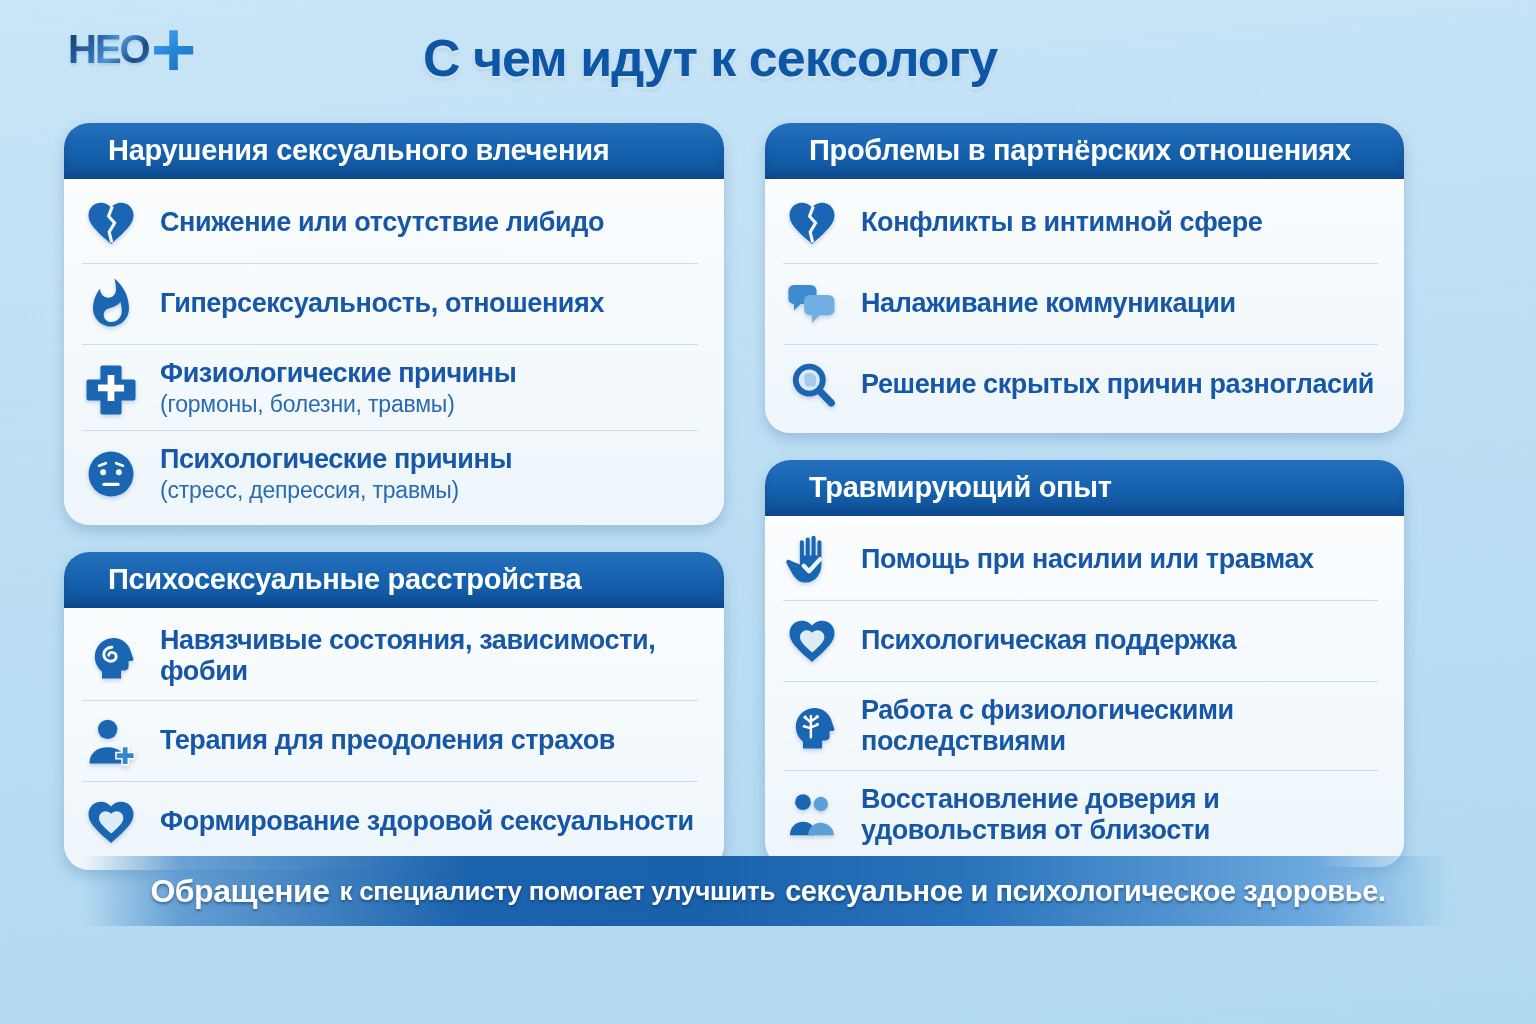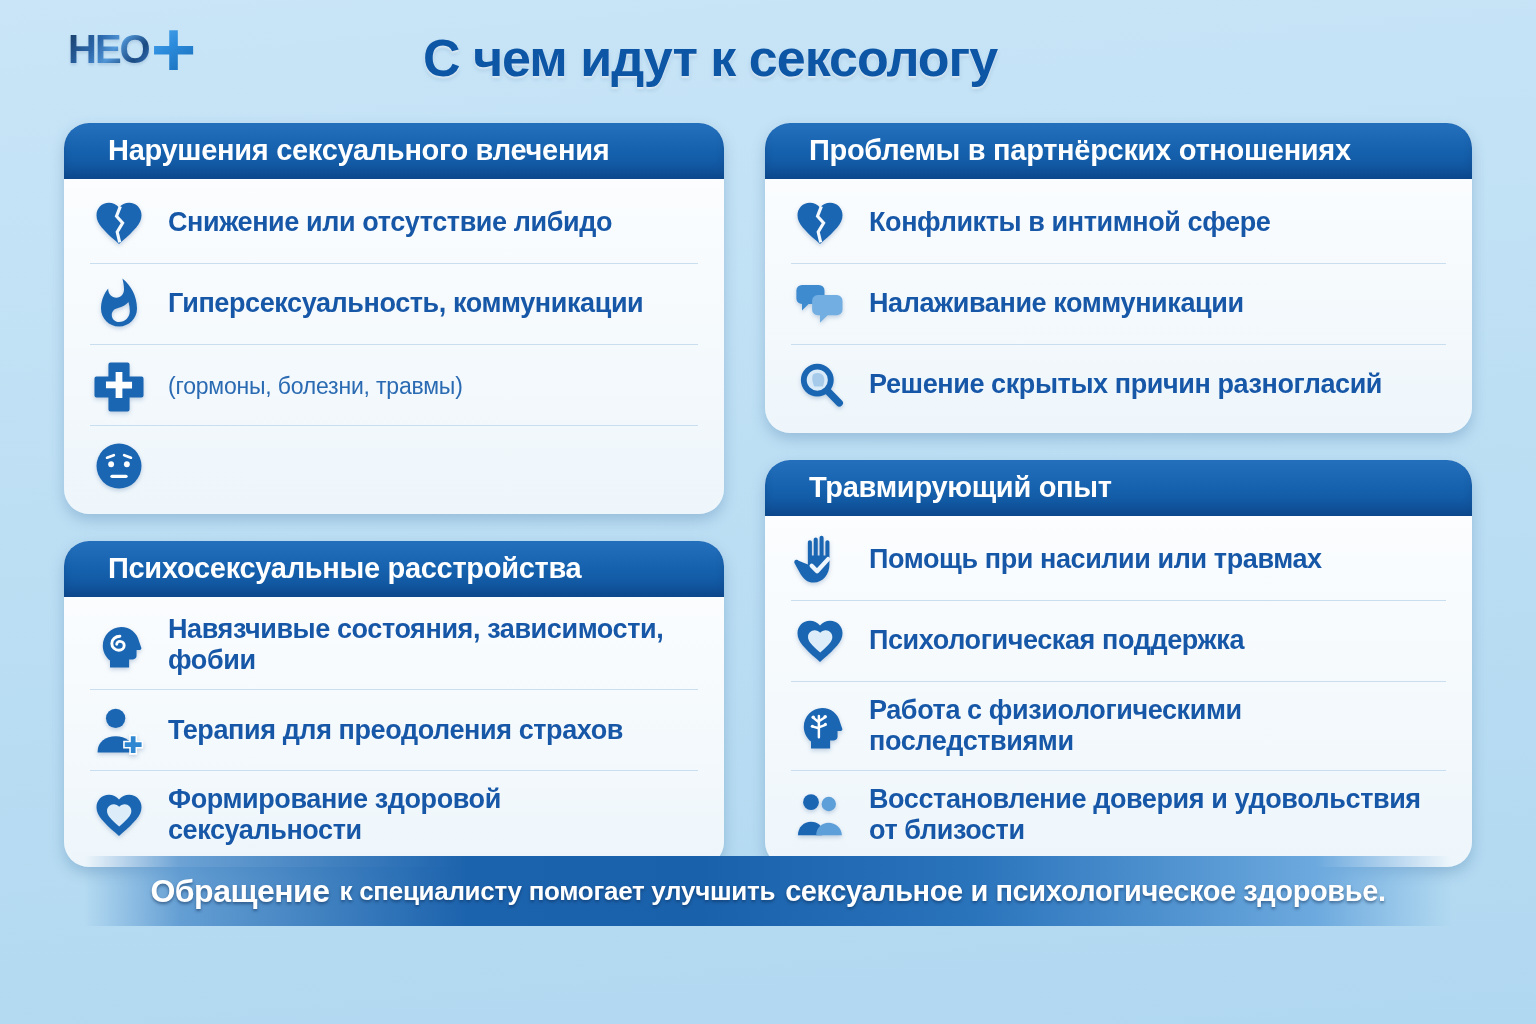--- a/index.html
+++ b/index.html
@@ -26,34 +26,34 @@
     -webkit-background-clip:text;background-clip:text;color:transparent;
   }
   .page-title{
     position:absolute;left:710px;top:28px;transform:translateX(-50%);
     white-space:nowrap;font-size:52px;font-weight:800;letter-spacing:-1px;
     color:#0d55a5;text-shadow:0 2px 2px rgba(255,255,255,.55),0 3px 4px rgba(30,80,140,.18);
   }
   
   .col{position:absolute;top:123px;}
   .col-left{left:64px;width:660px;}
-  .col-right{left:765px;width:707px;}
+  .col-right{left:765px;width:639px;}
   .panel{
     border-radius:25px;overflow:hidden;margin-bottom:27px;
     box-shadow:0 6px 14px rgba(50,100,150,.28);
     background:linear-gradient(180deg,#fdfeff 0%,#eef6fb 100%);
   }
   .panel-header{
     background:linear-gradient(180deg,#2470bd 0%,#15durs 0,#1560ac 55%,#0e4f97 100%);
     background:linear-gradient(180deg,#2470bd 0%,#1560ac 55%,#0e4f97 100%);
     color:#fff;font-size:29px;font-weight:700;letter-spacing:-.3px;
     padding:11px 20px 12px 44px;
     box-shadow:inset 0 -6px 10px rgba(0,20,50,.12);
   }
-  .panel-body{padding:4px 26px 8px 26px;}
+  .panel-body{padding:4px 26px 8px 18px;}
   .row{
     display:flex;align-items:center;gap:22px;
     padding:13px 2px;border-bottom:1px solid #c9dff0;
   }
   .row:last-child{border-bottom:none;}
   .icon{width:54px;height:54px;flex:0 0 54px;display:flex;align-items:center;justify-content:center;}
   .icon svg{width:54px;height:54px;filter:drop-shadow(0 2px 2px rgba(30,80,140,.25));}
   .label{
     font-size:27px;font-weight:700;letter-spacing:-.4px;color:#1757a7;line-height:1.15;
   }
@@ -100,45 +100,50 @@
             <div class="label">Снижение или отсутствие либидо</div>
           </div>
       </div>
       <div class="row">
         <span class="icon">
           <svg viewBox="0 0 24 24">
               <path fill="#1b66b3" d="M13.5.67s.74 2.65.74 4.8c0 2.06-1.35 3.73-3.41 3.73-2.07 0-3.63-1.67-3.63-3.73l.03-.36C5.21 7.51 4 10.62 4 14c0 4.42 3.58 8 8 8s8-3.58 8-8C20 8.61 17.41 3.8 13.5.67zM12 20c-1.78 0-3.22-1.4-3.22-3.14 0-1.62 1.05-2.76 2.81-3.12 1.77-.36 3.6-1.21 4.62-2.58.39 1.29.59 2.65.59 4.04C16.8 17.85 14.65 20 12 20z"></path>
             </svg>
         </span>
         <div>
-            <div class="label">Гиперсексуальность, коммуникации</div>
+            <div class="label">Гиперсексуальность, отношениях</div>
           </div>
       </div>
       <div class="row">
         <span class="icon">
           <svg viewBox="0 0 24 24">
               <path fill="#1b66b3" d="M8.2 2h7.6a.9.9 0 0 1 .9.9v5.3h5.3a.9.9 0 0 1 .9.9v7.6a.9.9 0 0 1-.9.9h-5.3v5.3a.9.9 0 0 1-.9.9H8.2a.9.9 0 0 1-.9-.9v-5.3H2a.9.9 0 0 1-.9-.9V9.1a.9.9 0 0 1 .9-.9h5.3V2.9A.9.9 0 0 1 8.2 2z"></path>
               <path fill="#fff" d="M10.5 6.2h3v4.3h4.3v3h-4.3v4.3h-3v-4.3H6.2v-3h4.3z"></path>
             </svg>
         </span>
         <div>
+          <div class="label">Физиологические причины</div>
           <div class="sub">(гормоны, болезни, травмы)</div>
         </div>
       </div>
       <div class="row">
         <span class="icon">
           <svg viewBox="0 0 24 24">
               <circle cx="12" cy="12" r="10" fill="#1b66b3"></circle>
               <circle cx="8.5" cy="11.2" r="1.3" fill="#fff"></circle>
               <circle cx="15.5" cy="11.2" r="1.3" fill="#fff"></circle>
               <path d="M6.7 8.3l3-1.1" stroke="#fff" stroke-width="1.2" stroke-linecap="round" fill="none"></path>
               <path d="M17.3 8.3l-3-1.1" stroke="#fff" stroke-width="1.2" stroke-linecap="round" fill="none"></path>
               <path d="M8.9 16.6h6.2" stroke="#fff" stroke-width="1.5" stroke-linecap="round" fill="none"></path>
             </svg>
         </span>
+        <div>
+          <div class="label">Психологические причины</div>
+          <div class="sub">(стресс, депрессия, травмы)</div>
+        </div>
       </div>
     </div>
   </div>
 
   <div class="panel">
     <div class="panel-header">Психосексуальные расстройства</div>
     <div class="panel-body">
       <div class="row">
         <span class="icon">
           <svg viewBox="0 0 24 24">

